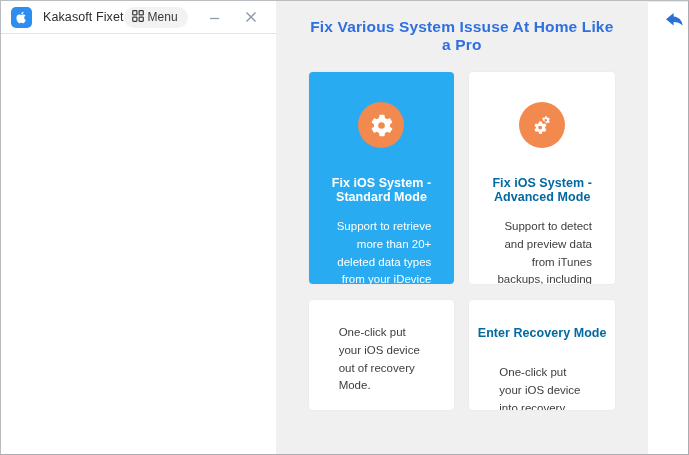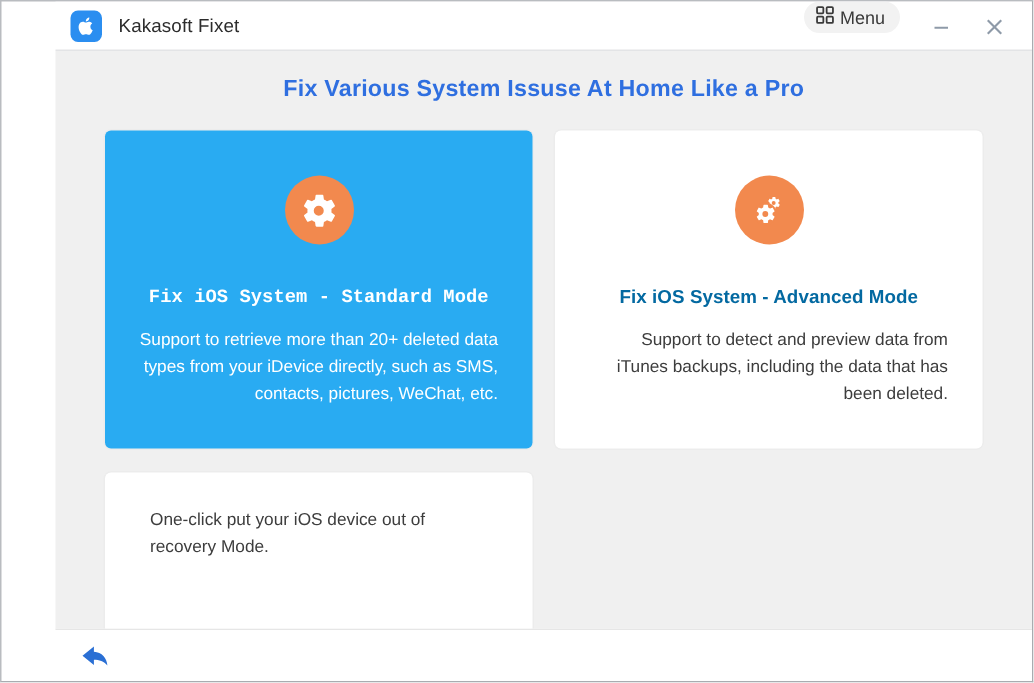--- a/index.html
+++ b/index.html
@@ -14,23 +14,21 @@
 
   .window {
     position: relative;
     width: 689px;
     height: 455px;
     background: #ffffff;
     border: 1px solid #b9bcc0;
     border-right-color: #a9acb0;
     border-bottom-color: #a9acb0;
     display: flex;
-    flex-direction: column;
     overflow: hidden;
-    padding-left: 36px;
   }
 
   
   .titlebar {
     position: relative;
     height: 33px;
     min-height: 33px;
     background: #ffffff;
     display: flex;
     align-items: center;
@@ -54,21 +52,21 @@
     margin-left: 11px;
     font-size: 12.5px;
     color: #2c2c2c;
     letter-spacing: .1px;
     white-space: nowrap;
   }
 
   .titlebar-right {
     margin-left: auto;
     display: flex;
-    align-items: flex-start;
+    align-items: center;
     height: 100%;
   }
 
   .menu-btn {
     display: flex;
     align-items: center;
     gap: 4px;
     background: #f2f2f2;
     border-radius: 11px;
     padding: 3px 10px 3px 8px;
@@ -148,21 +146,21 @@
   .icon-circle svg { display: block; }
 
   .card-title {
     text-align: center;
     font-weight: bold;
     font-size: 12.5px;
     color: #0369a1;
     margin-top: 28px;
     letter-spacing: .05px;
   }
-  .card.active .card-title { color: #ffffff; font-family: Liberation Mono, monospace; }
+  .card.active .card-title { color: #ffffff; }
 
   .card-desc {
     font-size: 11.5px;
     color: #3d3d3d;
     line-height: 1.55;
     margin: 14px 23px 0 23px;
     text-align: right;
   }
   .card.active .card-desc { color: #ffffff; }
 
@@ -278,20 +276,24 @@
           </div>
         </div>
         <div class="card-title">Fix iOS System - Advanced Mode</div>
         <div class="card-desc">Support to detect and preview data from iTunes backups, including the data that has been deleted.</div>
       </div>
 
       <div class="card compact">
         <div class="card-desc">One-click put your iOS device out of recovery Mode.</div>
       </div>
 
+      <div class="card compact">
+        <div class="card-title">Enter Recovery Mode</div>
+        <div class="card-desc">One-click put your iOS device into recovery Mode.</div>
+      </div>
 
     </div>
   </div>
 
   <div class="footer">
     <div class="back-btn">
       <span>
         <svg width="22" height="20" viewBox="0 0 22 20" aria-hidden="true">
           <path fill="#2a6fd4" d="M9.6 4.0 L2.0 10.2 L9.6 16.4 L9.6 12.9 C13.2 12.9 16.2 13.9 18.6 16.6 C18.2 11.6 15.0 7.9 9.6 7.5 Z"></path>
         </svg>

